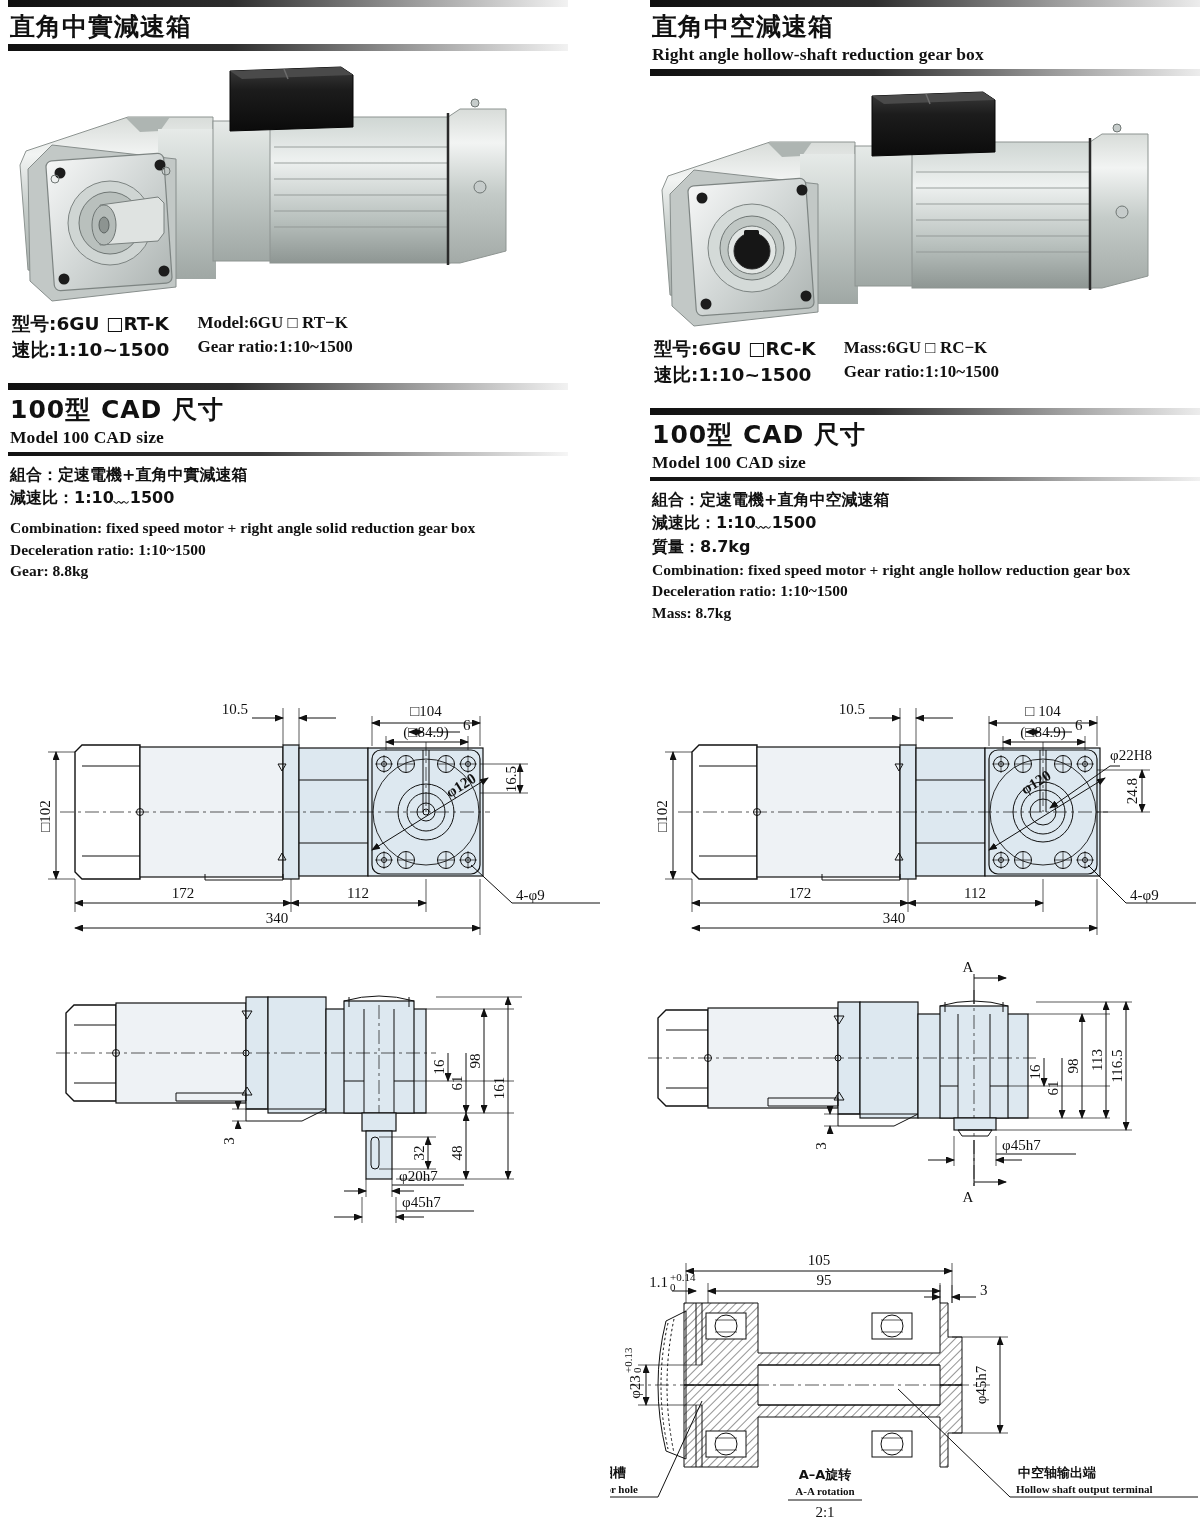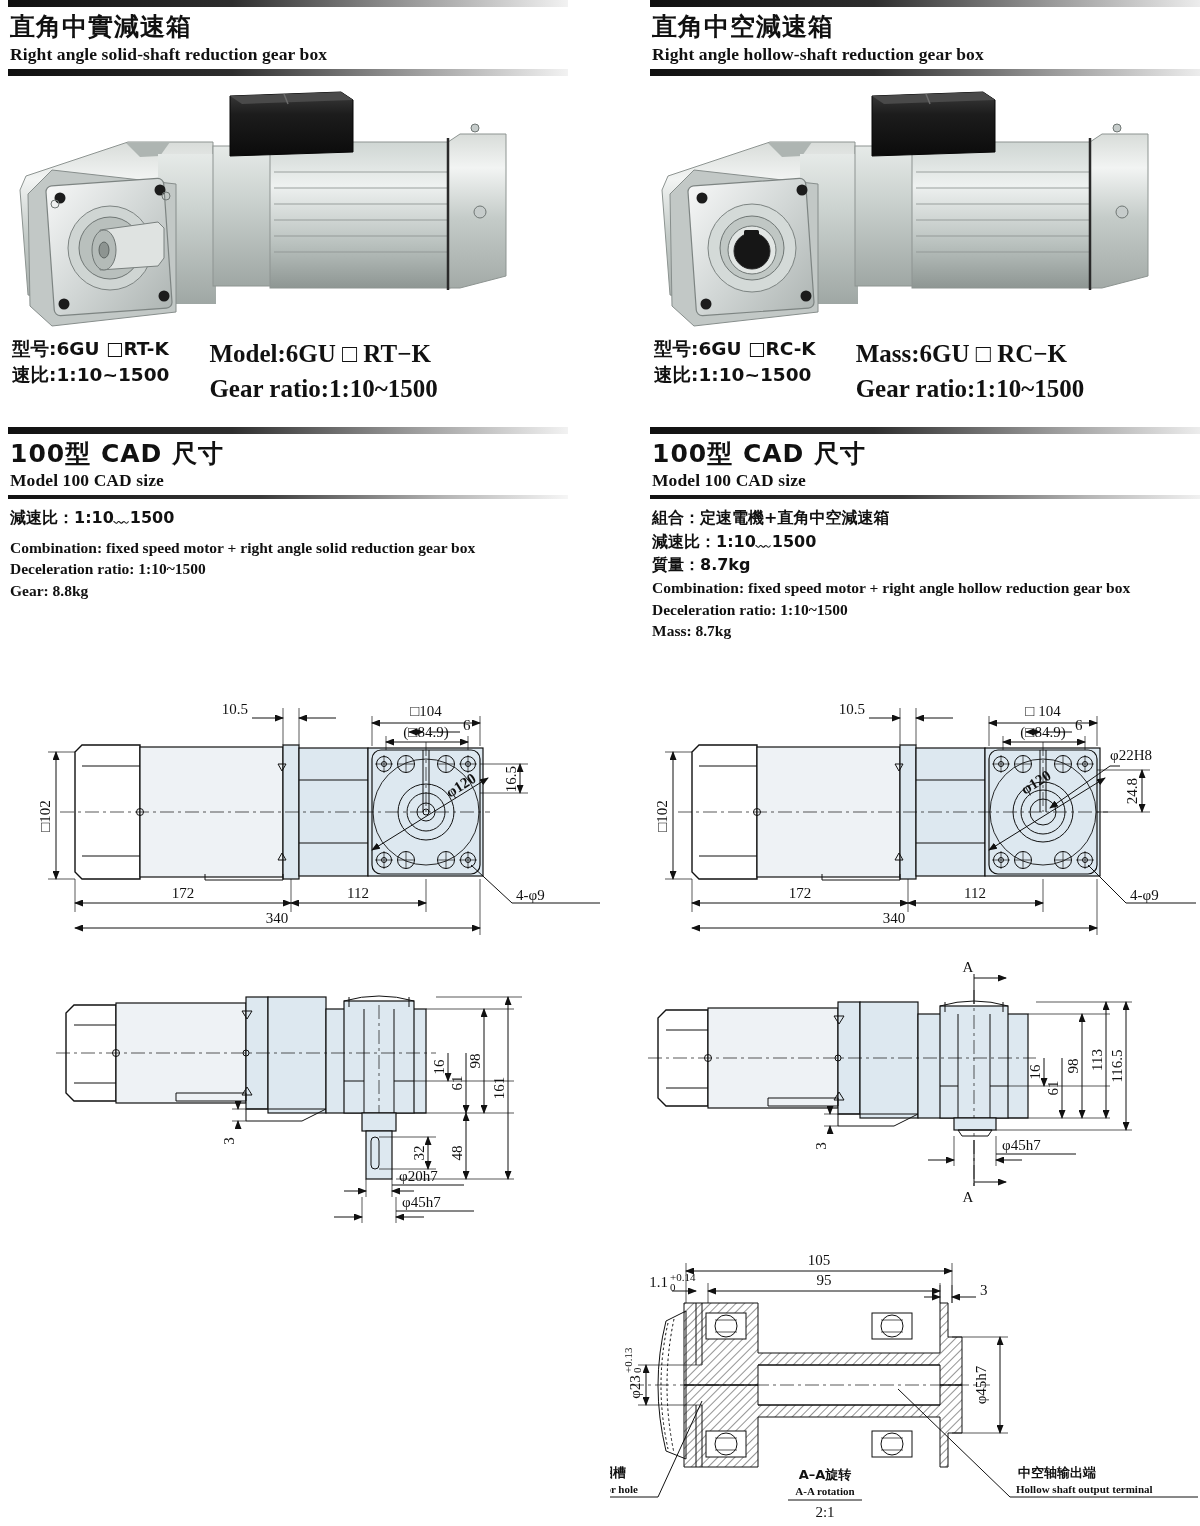--- a/index.html
+++ b/index.html
@@ -36,30 +36,30 @@
     font-family: "Liberation Serif", serif;
     font-size: 17.5px; font-weight: 700; letter-spacing: .1px;
     padding: 0 0 4px 2px;
   }
 
   
   .photo-wrap { position: relative; height: 250px; margin-top: 4px; }
 
   
   .spec-row {
-    display: flex; gap: 40px;
+    display: flex; gap: 28px;
     padding: 6px 0 2px 4px;
   }
   .spec-cn {
     font-family: "DejaVu Sans", "Liberation Sans", sans-serif;
     font-size: 18.5px; font-weight: 700; line-height: 1.42; white-space: nowrap;
   }
   .spec-en {
     font-family: "Liberation Serif", serif;
-    font-size: 25px; font-weight: 700; line-height: 1.42; white-space: nowrap;
+    font-size: 17px; font-weight: 700; line-height: 1.42; white-space: nowrap;
   }
 
   
   .cad-cn {
     font-family: "DejaVu Sans", "Liberation Sans", sans-serif;
     font-size: 16px; font-weight: 700; line-height: 1.48;
     padding-left: 2px;
   }
   .cad-en {
     font-family: "Liberation Serif", serif;
@@ -85,21 +85,20 @@
   .hatch-fill { fill: url(#hatchA); stroke: #111; stroke-width: 1; }
 </style>
 </head>
 <body>
 
 <div class="col col-left">
 
   <div>
     <div class="rule"></div>
     <div class="hdr-cn">直角中實減速箱</div>
-    <div class="hdr-en">Right angle solid-shaft reduction gear box</div>
     <div class="rule"></div>
   </div>
 
   <div class="photo-wrap">
     <svg width="560" height="250" viewBox="0 0 560 250">
       <defs>
         <linearGradient id="alugrad" x1="0" y1="0" x2="0" y2="1">
           <stop offset="0%" stop-color="#d8dcd9"></stop>
           <stop offset="22%" stop-color="#f2f4f3"></stop>
           <stop offset="55%" stop-color="#c4cbc8"></stop>
@@ -186,20 +185,21 @@
       <div class="spec-en">Gear ratio:1:10~1500</div>
     </div>
   </div>
 
   <div style="height:18px"></div>
   <div class="rule"></div>
   <div class="hdr-cn">100型  CAD 尺寸</div>
   <div class="hdr-en">Model 100  CAD size</div>
   <div class="rule-thin"></div>
   <div class="gap-sm"></div>
+  <div class="cad-cn">組合：定速電機+直角中實減速箱</div>
   <div class="cad-cn">減速比：1:10﹏1500</div>
   <div class="gap-sm"></div>
   <div class="cad-en">Combination: fixed speed motor + right angle solid reduction gear box</div>
   <div class="cad-en">Deceleration ratio: 1:10~1500</div>
   <div class="cad-en">Gear: 8.8kg</div>
 </div>
 
 <div class="col col-right">
 
   <div>

